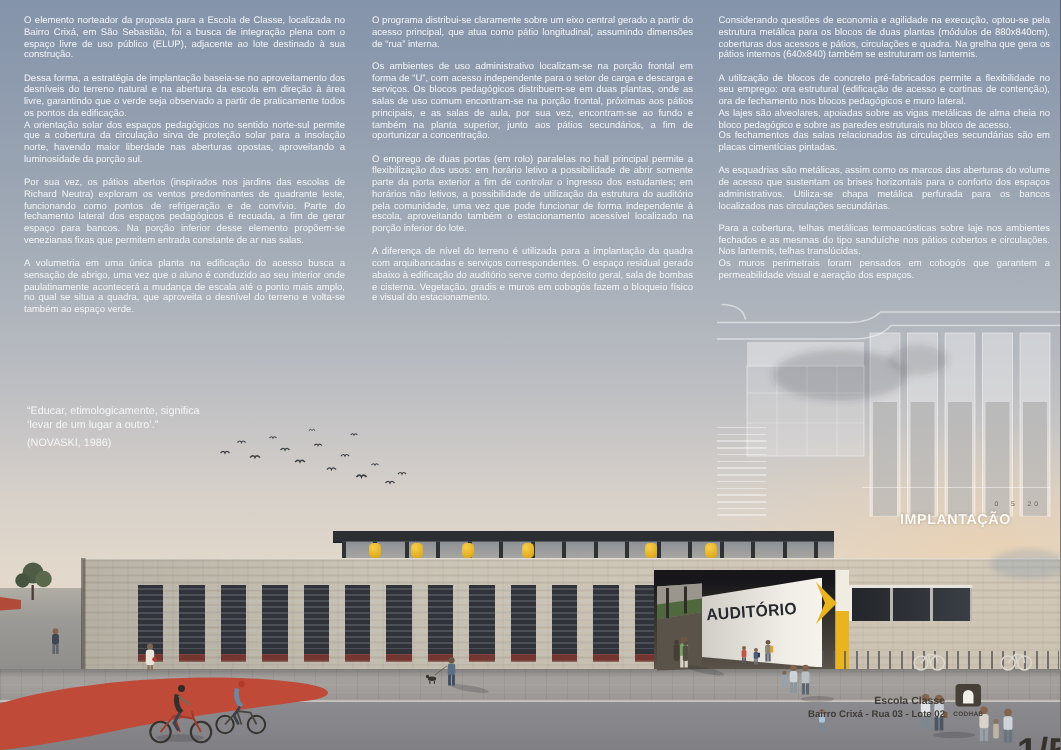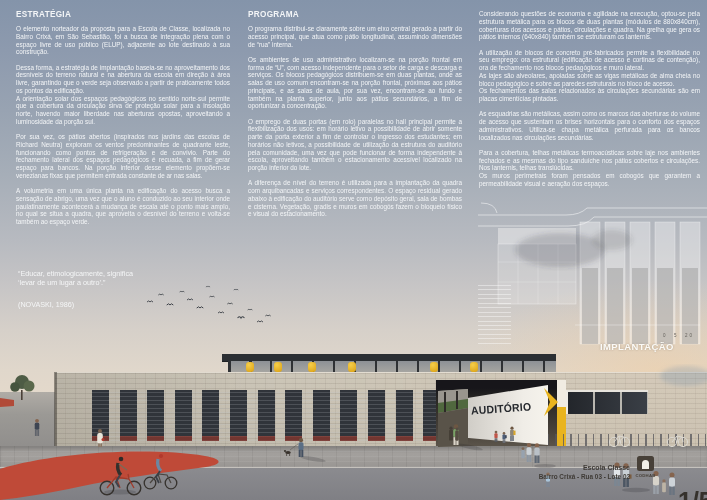--- a/index.html
+++ b/index.html
@@ -64,21 +64,21 @@
   .road{left:0;top:467px;width:707px;height:33px;border-top:1px solid #c5c2bd;
      background:linear-gradient(#8b8b8f,#7f7f84);}
   .scene-svg{left:0;top:0;z-index:5;}
   
   .col{position:absolute;top:10px;width:214px;color:#f3f5f7;z-index:10;}
   .col h2{font-size:8.2px;margin:0 0 6px;letter-spacing:.3px;}
   .col p{font-size:6.35px;line-height:7.75px;margin:0 0 7.5px;text-align:justify;white-space:pre-line;}
   .col1{left:16px}.col2{left:248px}.col3{left:479px;width:221px}
   .quote{position:absolute;left:18px;top:270px;width:170px;color:#f5f6f7;z-index:10;}
   .quote .qtext{font-size:7.2px;line-height:8.6px;white-space:pre-line;margin:0;}
-  .quote .attr{font-size:7.2px;margin:13px 0 0;}
+  .quote .attr{font-size:7.2px;margin:3px 0 0;}
   
   .f-title{left:470px;top:464px;width:160px;text-align:right;font-size:7px;font-weight:bold;color:#3f3b36;z-index:11;}
   .f-addr{left:440px;top:473px;width:190px;text-align:right;font-size:6.4px;font-weight:bold;color:#3f3b36;z-index:11;}
   .logo-box{left:637px;top:456px;width:17px;height:15px;background:#474038;border-radius:2.5px;z-index:11;}
   .logo-arch{position:absolute;left:4.7px;bottom:2.5px;width:7.5px;height:8.5px;background:#f2efe8;border-radius:4px 4px 0 0;}
   .logo-text{left:632px;top:473px;width:27px;text-align:center;font-size:4.3px;font-weight:bold;color:#463f37;letter-spacing:.2px;z-index:11;}
   .page-num{left:678px;top:451px;font-size:25px;font-weight:800;color:#35312c;z-index:11;margin-top:36px;}
 </style>
 </head>
 <body>
@@ -344,30 +344,28 @@
         <use href="#bird" transform="translate(260,322)"></use>
       <use href="#bird" transform="translate(268,316) scale(.9)"></use>
         <use href="#bird" transform="translate(236,290) scale(.75)"></use>
       <use href="#bird" transform="translate(208,287) scale(.7)"></use>
     </g>
 
     <ellipse cx="686" cy="376" rx="26" ry="10" fill="rgba(120,145,170,.28)" filter="url(#bb)"></ellipse>
   </svg>
 
   <section class="col col1">
-    <h2>ESTRATÉGIA</h2>
     <p>O elemento norteador da proposta para a Escola de Classe, localizada no Bairro Crixá, em São Sebastião, foi a busca de integração plena com o espaço livre de uso público (ELUP), adjacente ao lote destinado à sua construção.</p>
     <p>Dessa forma, a estratégia de implantação baseia-se no aproveitamento dos desníveis do terreno natural e na abertura da escola em direção à área livre, garantindo que o verde seja observado a partir de praticamente todos os pontos da edificação.
 A orientação solar dos espaços pedagógicos no sentido norte-sul permite que a cobertura da circulação sirva de proteção solar para a insolação norte, havendo maior liberdade nas aberturas opostas, aproveitando a luminosidade da porção sul.</p>
     <p>Por sua vez, os pátios abertos (inspirados nos jardins das escolas de Richard Neutra) exploram os ventos predominantes de quadrante leste, funcionando como pontos de refrigeração e de convívio. Parte do fechamento lateral dos espaços pedagógicos é recuada, a fim de gerar espaço para bancos. Na porção inferior desse elemento propõem-se venezianas fixas que permitem entrada constante de ar nas salas.</p>
     <p>A volumetria em uma única planta na edificação do acesso busca a sensação de abrigo, uma vez que o aluno é conduzido ao seu interior onde paulatinamente acontecerá a mudança de escala até o ponto mais amplo, no qual se situa a quadra, que aproveita o desnível do terreno e volta-se também ao espaço verde.</p>
   </section>
 
   <section class="col col2">
-    <h2>PROGRAMA</h2>
     <p>O programa distribui-se claramente sobre um eixo central gerado a partir do acesso principal, que atua como pátio longitudinal, assumindo dimensões de “rua” interna.</p>
     <p>Os ambientes de uso administrativo localizam-se na porção frontal em forma de “U”, com acesso independente para o setor de carga e descarga e serviços. Os blocos pedagógicos distribuem-se em duas plantas, onde as salas de uso comum encontram-se na porção frontal, próximas aos pátios principais, e as salas de aula, por sua vez, encontram-se ao fundo e também na planta superior, junto aos pátios secundários, a fim de oportunizar a concentração.</p>
     <p>O emprego de duas portas (em rolo) paralelas no hall principal permite a flexibilização dos usos: em horário letivo a possibilidade de abrir somente parte da porta exterior a fim de controlar o ingresso dos estudantes; em horários não letivos, a possibilidade de utilização da estrutura do auditório pela comunidade, uma vez que pode funcionar de forma independente à escola, aproveitando também o estacionamento acessível localizado na porção inferior do lote.</p>
     <p>A diferença de nível do terreno é utilizada para a implantação da quadra com arquibancadas e serviços correspondentes. O espaço residual gerado abaixo à edificação do auditório serve como depósito geral, sala de bombas e cisterna. Vegetação, gradis e muros em cobogós fazem o bloqueio físico e visual do estacionamento.</p>
   </section>
 
   <section class="col col3">
     <p>Considerando questões de economia e agilidade na execução, optou-se pela estrutura metálica para os blocos de duas plantas (módulos de 880x840cm), coberturas dos acessos e pátios, circulações e quadra. Na grelha que gera os pátios internos (640x840) também se estruturam os lanternis.</p>
     <p>A utilização de blocos de concreto pré-fabricados permite a flexibilidade no seu emprego: ora estrutural (edificação de acesso e cortinas de contenção), ora de fechamento nos blocos pedagógicos e muro lateral.
 As lajes são alveolares, apoiadas sobre as vigas metálicas de alma cheia no bloco pedagógico e sobre as paredes estruturais no bloco de acesso.

